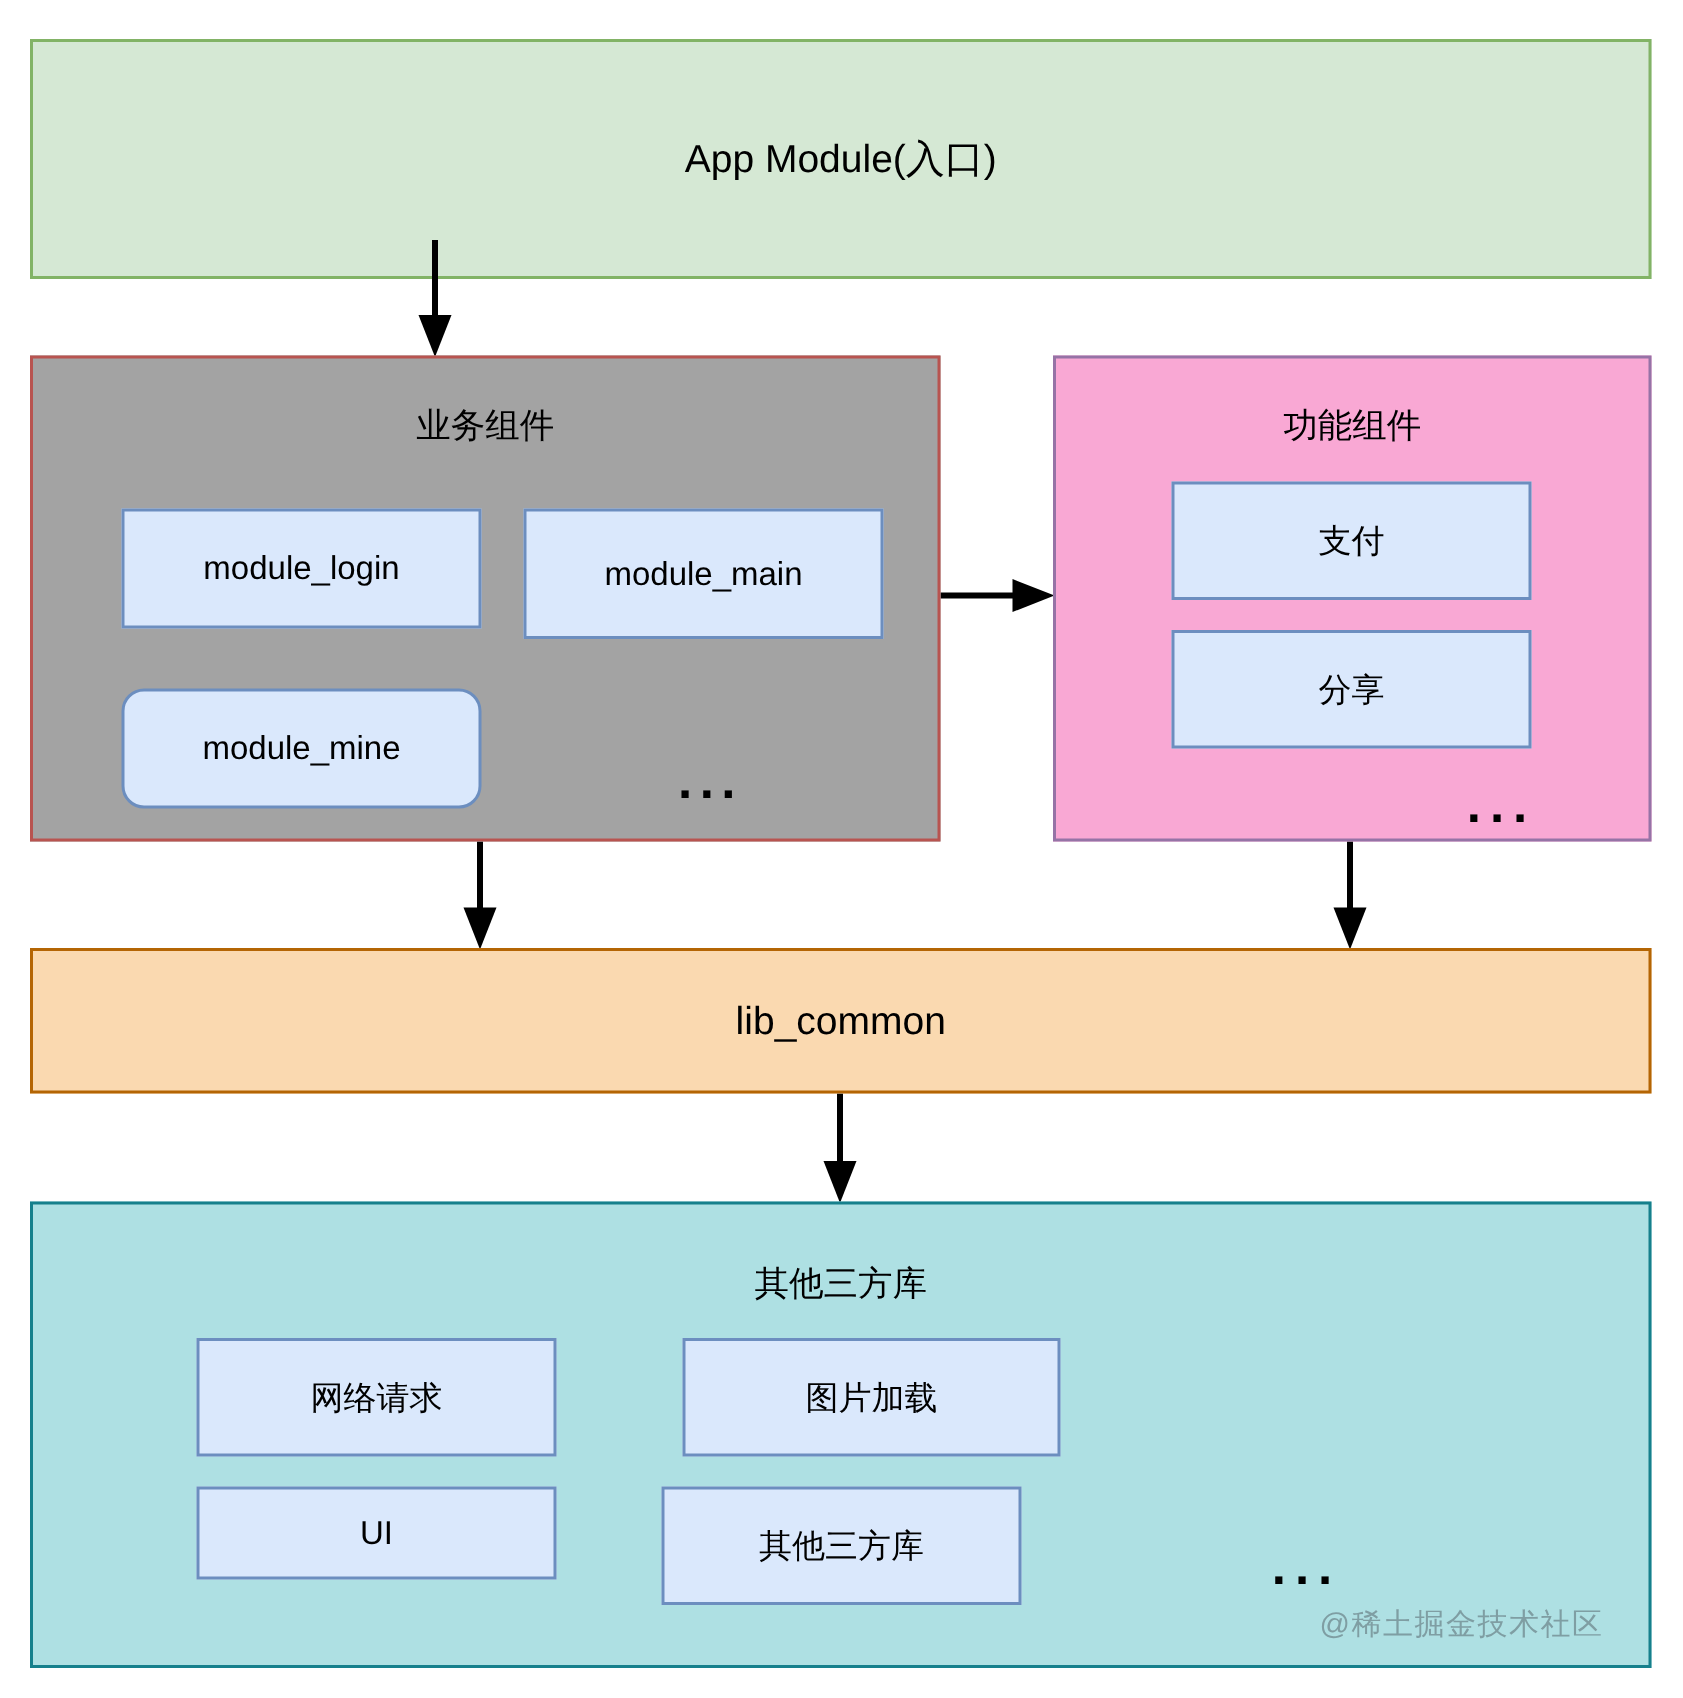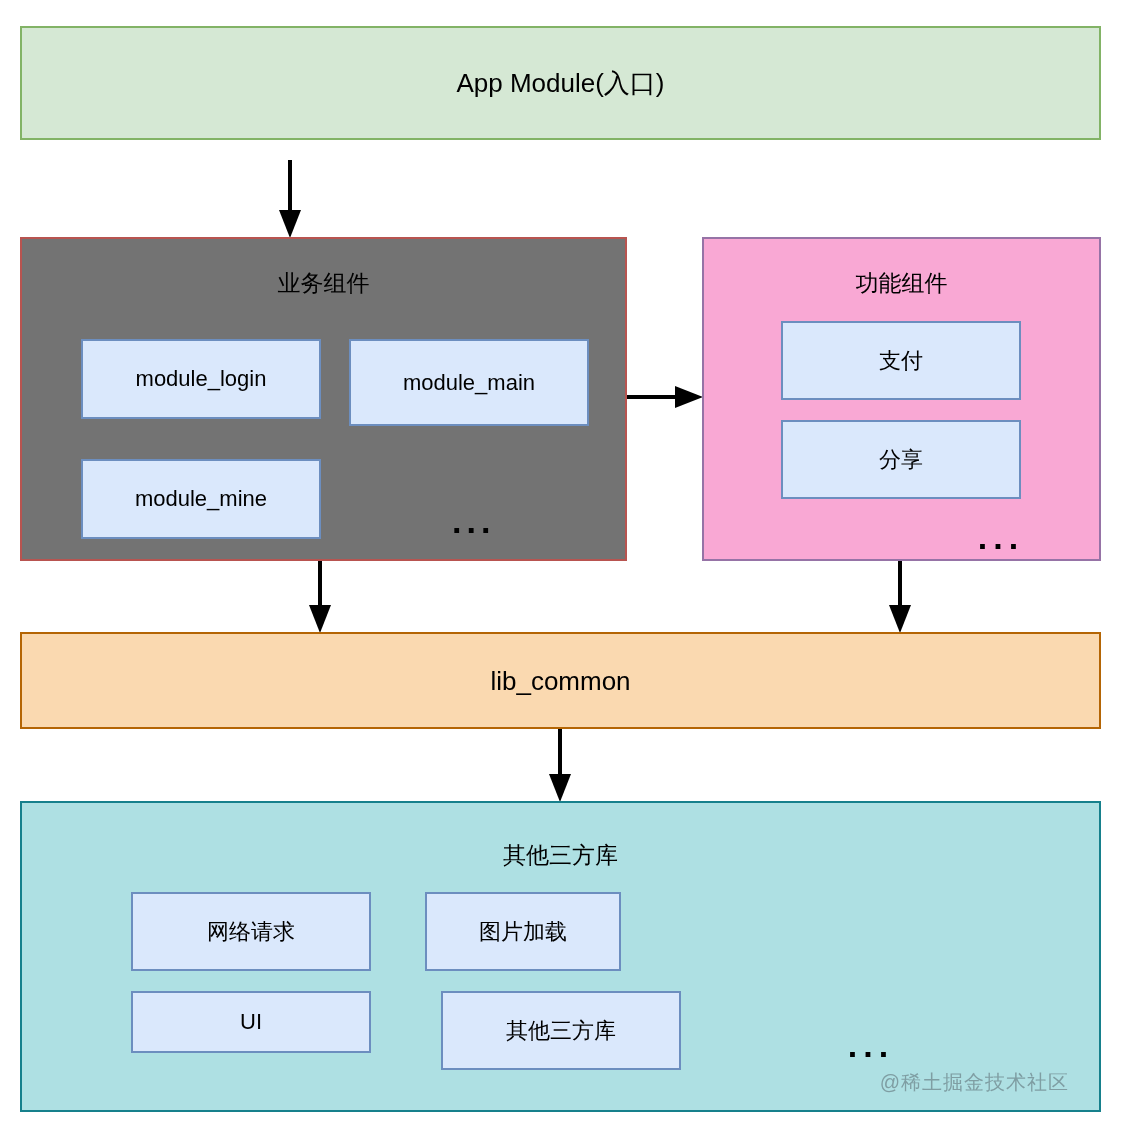--- a/index.html
+++ b/index.html
@@ -42,33 +42,33 @@
     transform: translateY(-50%);
     text-align: center;
     white-space: nowrap;
     color: #000000;
   }
   
   #app-module {
     left: 20px;
     top: 26px;
     width: 1081px;
-    height: 114px;
+    height: 160px;
     background: #d5e8d4;
     border-color: #82b366;
   }
   #app-module .box-label { font-size: 26px; }
 
   
   #business-group {
     left: 20px;
     top: 237px;
     width: 607px;
     height: 324px;
-    background: #737373;
+    background: #a3a3a3;
     border-color: #b85450;
   }
   #business-group .group-title { top: 30px; }
 
   
   #function-group {
     left: 702px;
     top: 237px;
     width: 399px;
     height: 324px;
@@ -155,21 +155,21 @@
     <div class="group-title">业务组件</div>
 
     <div class="module" style="left:59px; top:100px; width:240px; height:80px;">
       <div class="box-label">module_login</div>
     </div>
 
     <div class="module" style="left:327px; top:100px; width:240px; height:87px;">
       <div class="box-label">module_main</div>
     </div>
 
-    <div class="module" style="left:59px; top:220px; width:240px; height:80px;">
+    <div class="module" style="left:59px; top:220px; width:240px; height:80px;border-radius:15px;">
       <div class="box-label">module_mine</div>
     </div>
 
     <div class="ellipsis" style="left:430px; top:272px;">...</div>
   </div>
 
   <div class="arrow" style="left:627px; top:385px;">
     <svg width="76" height="24" viewBox="0 0 76 24">
       <line x1="0" y1="12" x2="56" y2="12" stroke="#000000" stroke-width="4"></line>
       <polygon points="76,12 48,1 48,23" fill="#000000"></polygon>
@@ -215,21 +215,21 @@
     </svg>
   </div>
 
   <div class="box" id="base-group">
     <div class="group-title">其他三方库</div>
 
     <div class="module" style="left:109px; top:89px; width:240px; height:79px;padding-left:18px;">
       <div class="box-label">网络请求</div>
     </div>
 
-    <div class="module" style="left:403px; top:89px; width:196px; height:79px;font-family:Liberation Mono, monospace;">
+    <div class="module" style="left:433px; top:89px; width:252px; height:79px;font-family:Liberation Mono, monospace;">
       <div class="box-label">图片加载</div>
     </div>
 
 
     <div class="module" style="left:109px; top:188px; width:240px; height:62px;">
       <div class="box-label">UI</div>
     </div>
 
     <div class="module" style="left:419px; top:188px; width:240px; height:79px;">
       <div class="box-label">其他三方库</div>

